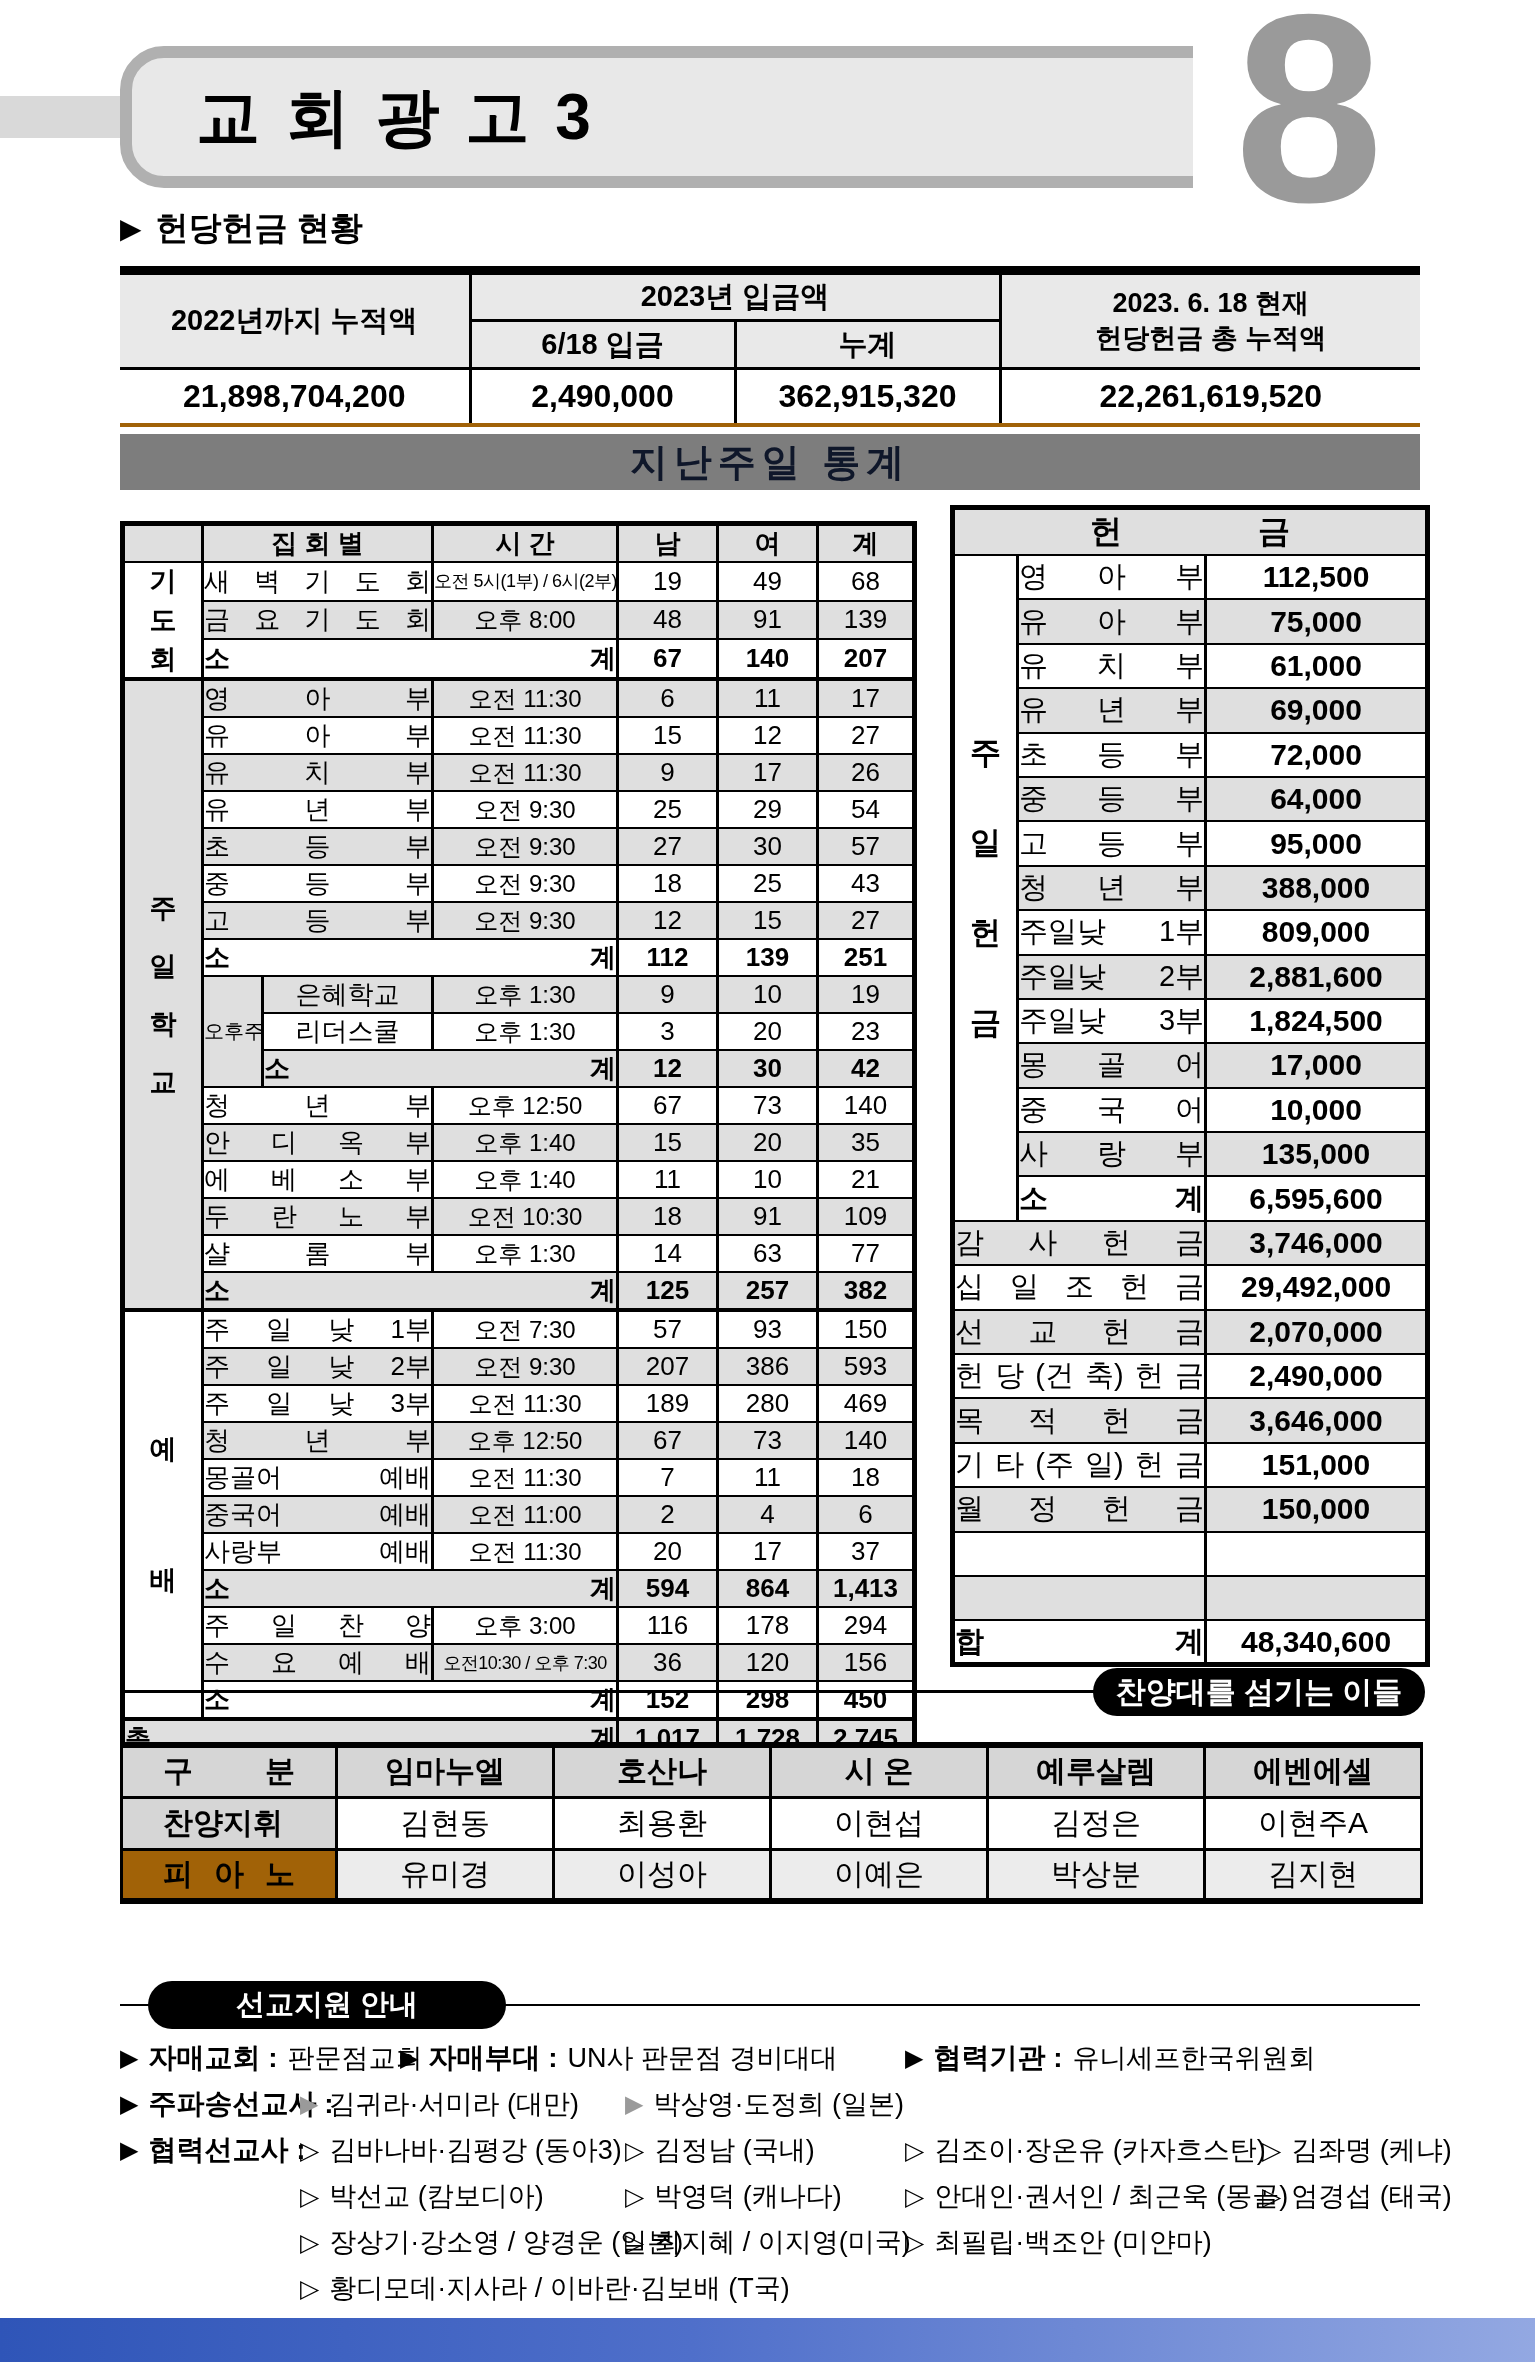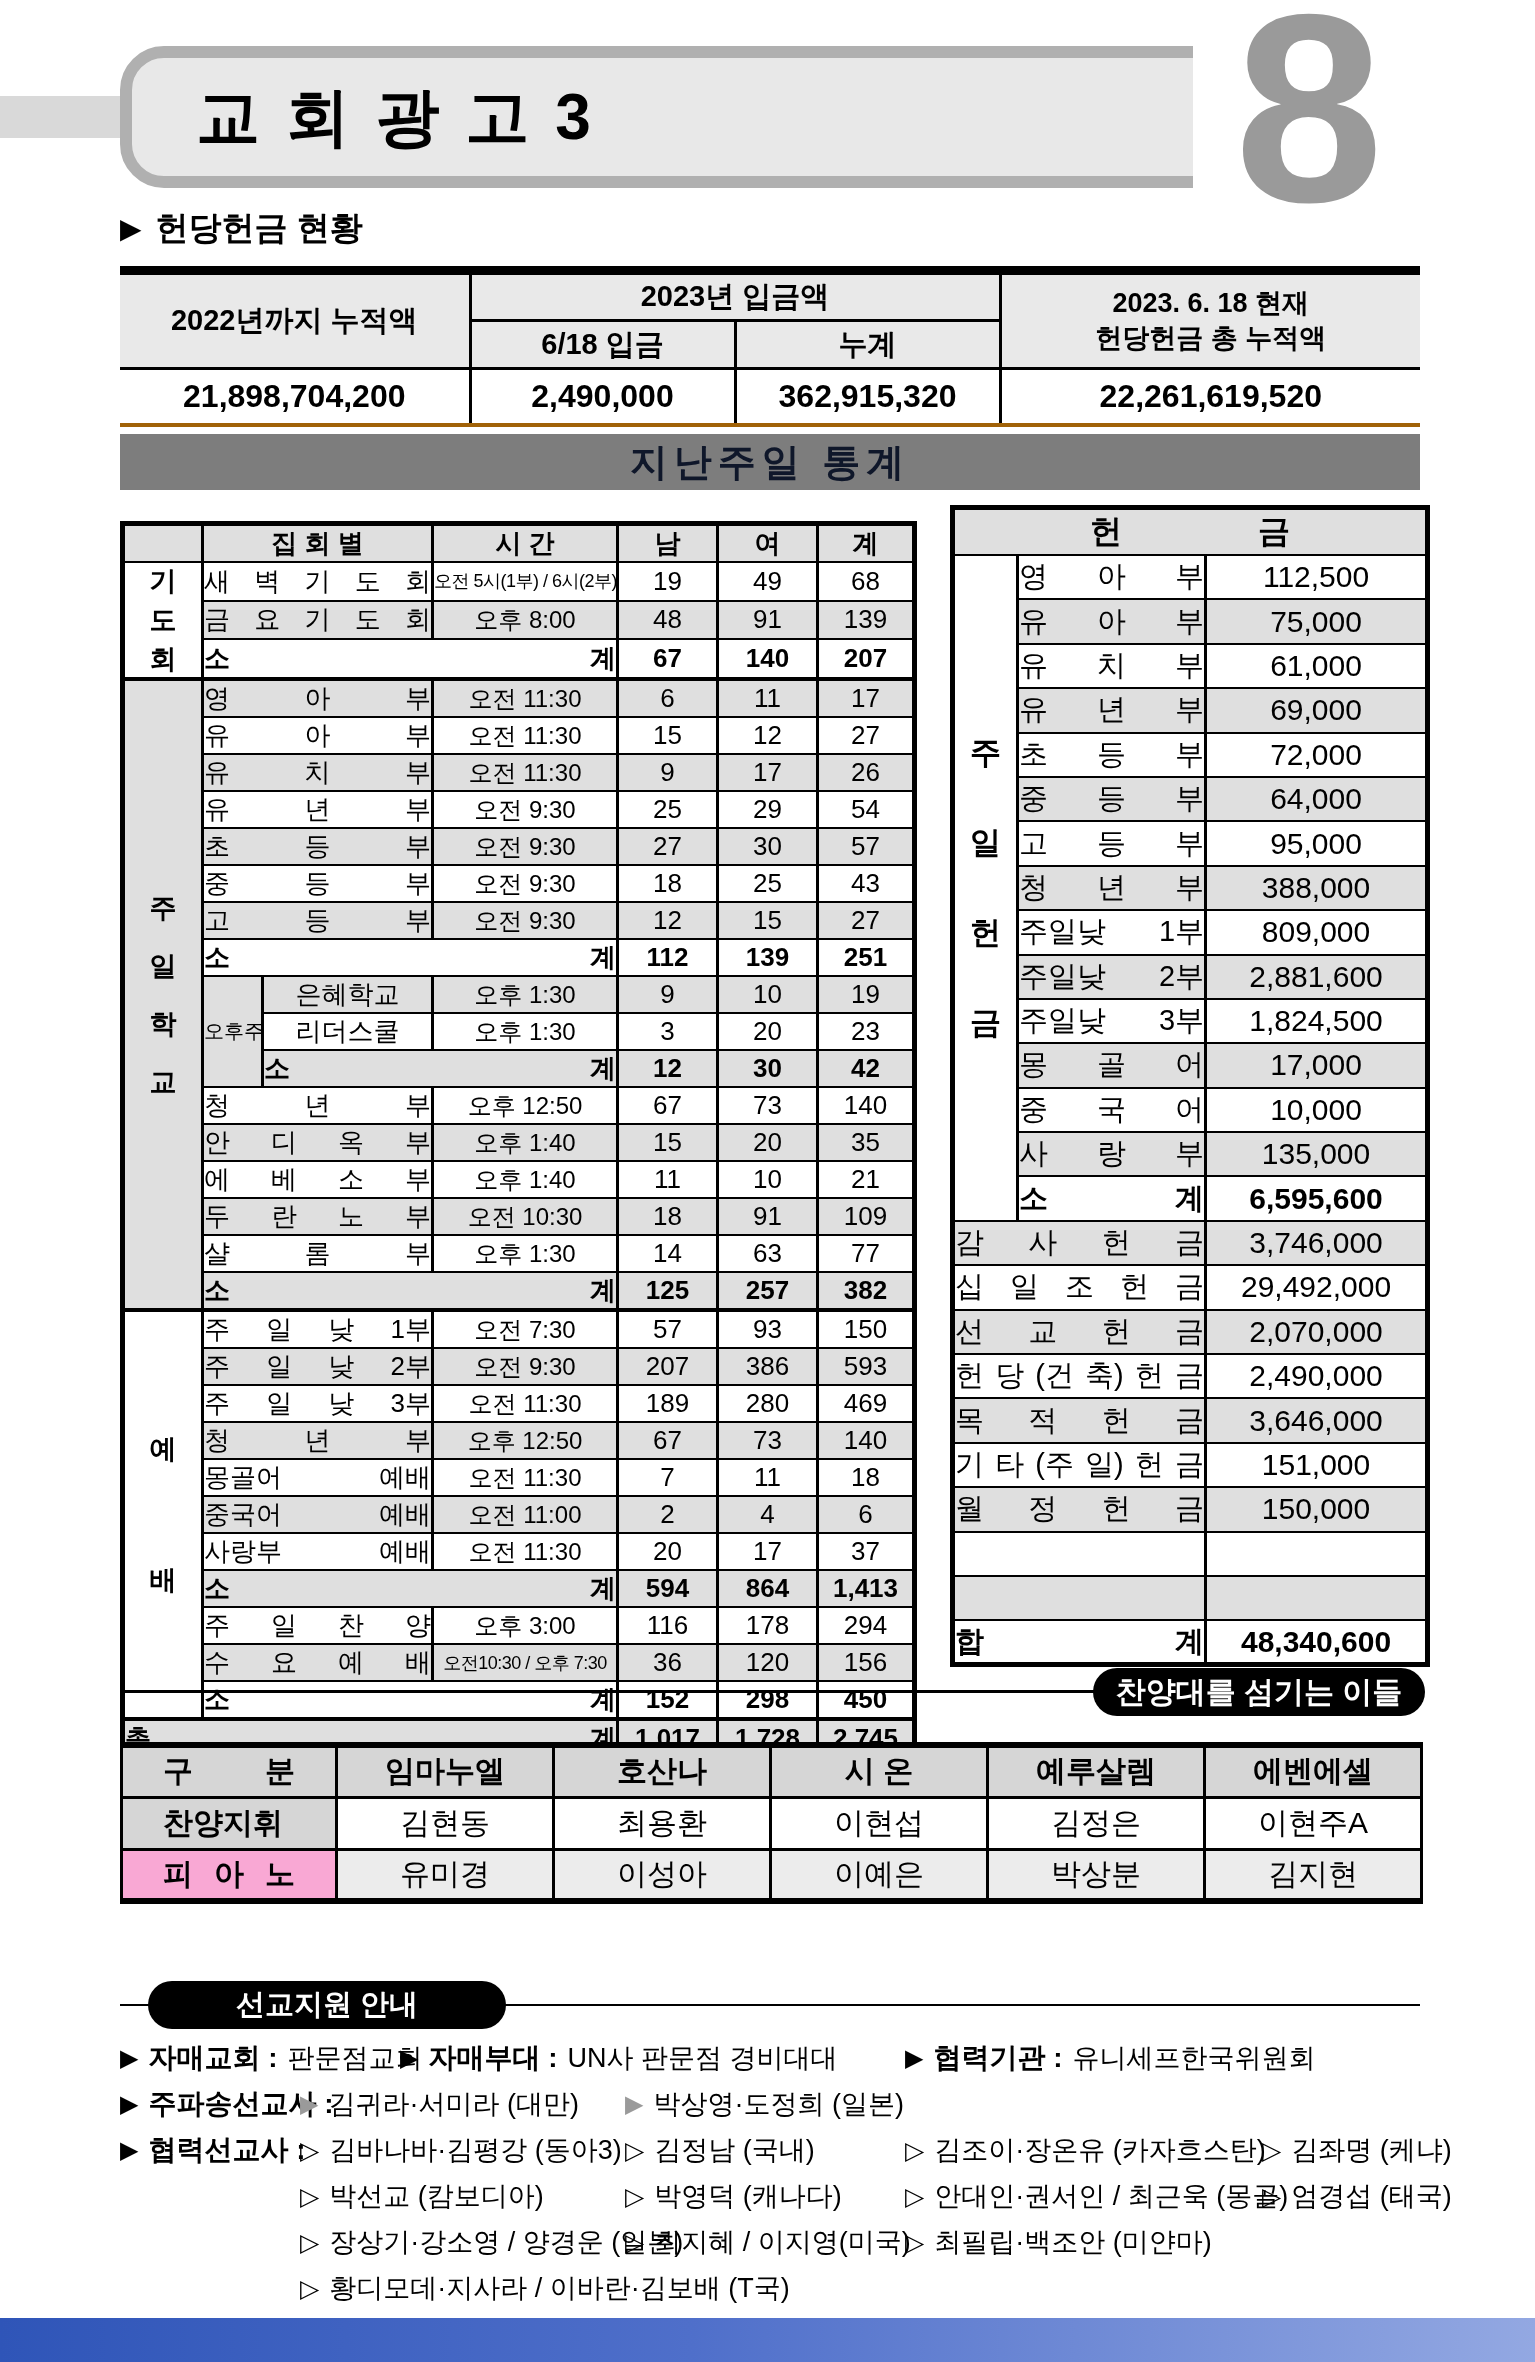--- a/index.html
+++ b/index.html
@@ -57,40 +57,40 @@
   .gcell{font-weight:bold;font-size:27px;}
   .gcell .vstack{display:flex;flex-direction:column;align-items:center;justify-content:center;height:100%;}
   .gap-s .vstack{gap:3px;} .gap-m .vstack{gap:22px;} .gap-l .vstack{gap:95px;} .gap-r .vstack{gap:48px;}
   .nest{font-size:20px;line-height:25px;white-space:normal;word-break:break-all;padding:0 5px;}
 
   #don{width:475px;font-size:29px;} #don tr{height:44.4px;}
   #don tr.hdr td{background:#dfdfdf;font-weight:bold;font-size:32px;
                  text-align:justify;text-align-last:justify;padding:0 135px;}
   .dlab{text-align:justify;text-align-last:justify;padding:0 26px;}
   .dlab-full{text-align:justify;text-align-last:justify;padding:0 22px;margin-top:40px;}
-  .amt{text-align:right;padding-right:20px;font-size:30px;}
+  .amt{text-align:right;padding-right:20px;font-size:30px;font-weight:bold;}
   #don .gcell{font-size:31px;}
 
   
   .rule{background:#000;height:3px;}
   #choir-line{left:120px;top:1690px;width:1300px;}
   .pill{background:#000;color:#fff;font-weight:bold;display:flex;align-items:center;justify-content:center;}
   #choir-pill{left:1093px;top:1668px;width:332px;height:48px;border-radius:26px;font-size:30px;}
   #mission-line{left:120px;top:2004px;width:1300px;height:2px;}
   #mission-pill{left:148px;top:1981px;width:358px;height:48px;border-radius:26px;font-size:29px;}
 
   
   #choir{left:120px;top:1742px;width:1300px;border-collapse:collapse;table-layout:fixed;
          border-top:6px solid #000;border-bottom:6px solid #000;border-left:3px solid #000;border-right:3px solid #000;}
   #choir td{border:3px solid #000;box-sizing:border-box;text-align:center;vertical-align:middle;
             font-size:30px;background:#fff;overflow:hidden;white-space:nowrap;}
   #choir tr{height:52px;}
   #choir tr.hdr td{background:#d6d6d6;font-weight:bold;}
   #choir td.rlab{background:#d6d6d6;font-weight:bold;text-align:justify;text-align-last:justify;padding:0 40px;}
-  #choir tr.lt td{background:#ececec;} #choir tr.lt td.rlab{background:#f9a8d4;}
+  #choir tr.lt td{background:#ececec;} #choir tr.lt td.rlab{background:#a16207;}
 
   
   .mi{position:absolute;font-size:27px;white-space:nowrap;display:flex;align-items:center;gap:10px;height:36px;}
   .mi b{font-size:28px;}
   .tri-s{font-size:24px;} .tri-o{font-size:25px;} .tri-g{color:#9a9a9a;font-size:24px;}
   .r1{top:2040px;} .r2{top:2086px;} .r3{top:2132px;} .r4{top:2178px;} .r5{top:2224px;} .r6{top:2270px;}
   .c0{left:120px;} .c0b{left:400px;} .c1{left:300px;} .c2{left:625px;} .c3{left:905px;} .c4{left:1262px;}
 
   
   #bluebar{left:0;top:2318px;width:1535px;height:44px;

